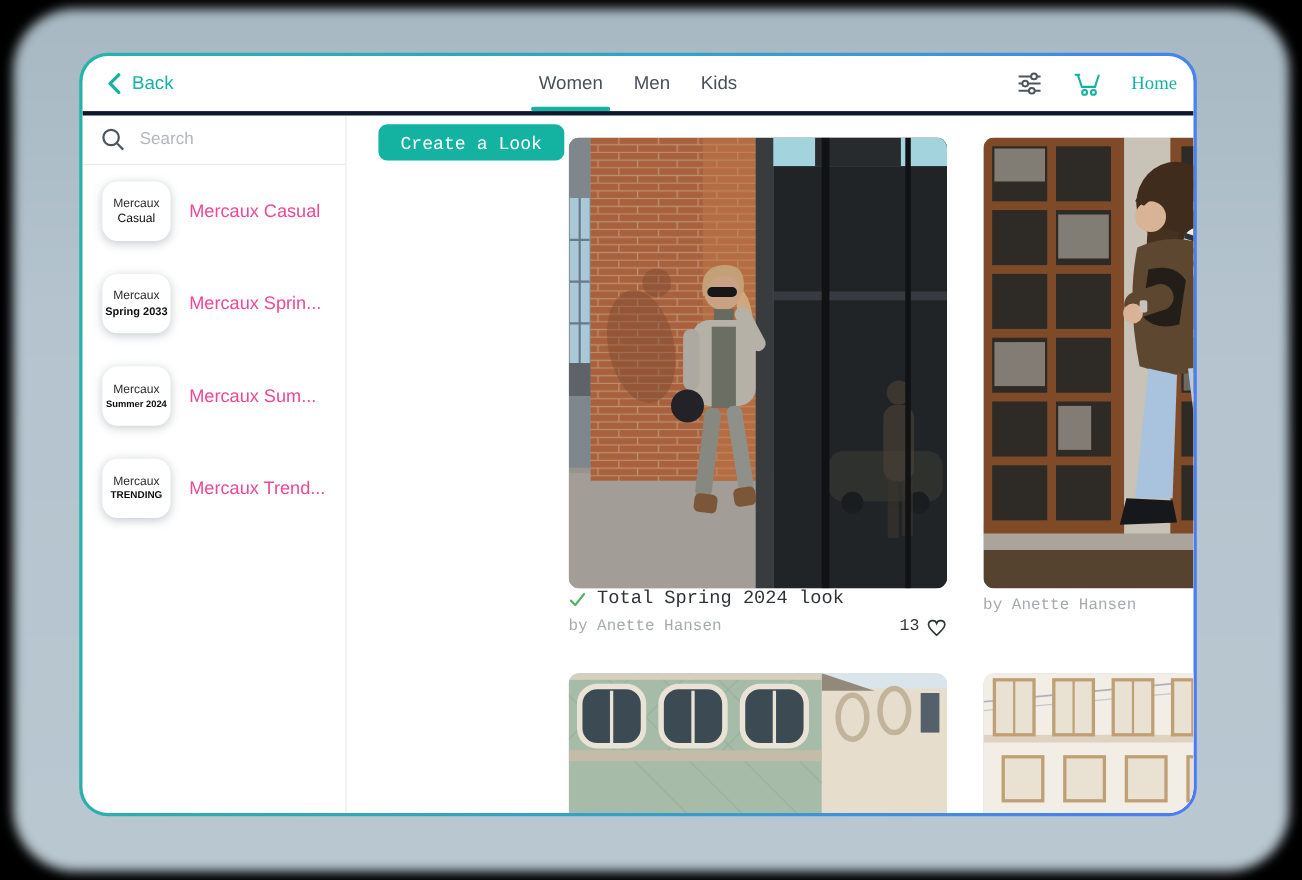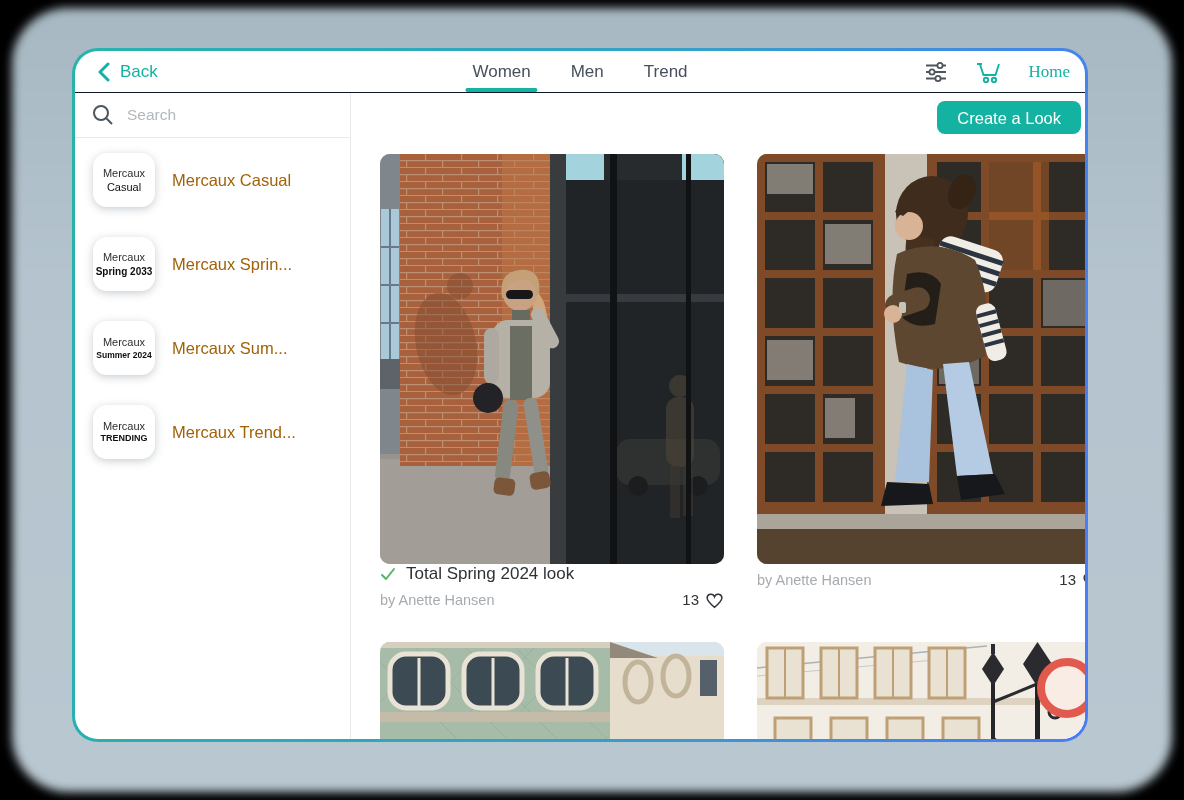--- a/index.html
+++ b/index.html
@@ -19,64 +19,64 @@
     position:absolute; left:72px; top:48px; width:1016px; height:694px;
     border-radius:26px; padding:3px;
     background:linear-gradient(100deg,#27b3ab 0%,#35a0c8 55%,#4b7bf8 100%);
   }
   .window {
     width:100%; height:100%; border-radius:23px; background:#fff;
     overflow:hidden; display:flex; flex-direction:column;
   }
   
   .topbar {
-    height:42px; flex:0 0 auto; position:relative;
+    height:54px; flex:0 0 auto; position:relative;
     display:flex; align-items:center;
-    border-bottom:1px solid #0f172a;
+    border-bottom:4px solid #0f172a;
   }
   .back { display:flex; align-items:center; gap:9px; margin-left:22px;
     color:#14b2a1; font-size:17px; cursor:pointer; }
   .tabs { position:absolute; left:50%; transform:translateX(-50%);
-    top:0; height:100%; display:flex; gap:40px; }
+    top:0; height:100%; display:flex; gap:28px; }
   .tab { height:100%; display:flex; align-items:center;
     font-size:17px; color:#47505a; position:relative; cursor:pointer; }
   .tab.active::after { content:""; position:absolute; left:-7px; right:-7px;
     bottom:0; height:4px; border-radius:3px; background:#14b2a1; }
   .topbar-right { margin-left:auto; display:flex; align-items:center;
     gap:27px; margin-right:15px;font-family:Liberation Serif, serif; }
   .home-label { color:#14b2a1; font-size:17px; cursor:pointer; }
   .icon-btn { display:flex; cursor:pointer; }
   
   .body-row { flex:1; display:flex; min-height:0; }
-  .sidebar { width:276px; flex:0 0 auto; border-right:1px solid #e7e9ea;
+  .sidebar { width:240px; flex:0 0 auto; border-right:1px solid #e7e9ea;
     display:flex; flex-direction:column; }
   .search-row { height:45px; flex:0 0 auto; display:flex; align-items:center;
     gap:13px; padding:0 12px 0 17px; border-bottom:1px solid #e7e9ea; }
   .search-input { border:none; outline:none; flex:1; font-size:15.5px;
     color:#333; background:transparent; font-family:inherit; }
   .search-input::placeholder { color:#b3b8bc; }
   .side-item { height:84px; display:flex; align-items:center;
     padding-left:16px; position:relative; cursor:pointer; }
   .side-icon { width:66px; display:flex; justify-content:center; }
   .badge { width:62px; height:54px; border-radius:14px; background:#fff;
     box-shadow:0 2px 9px rgba(110,122,134,.38);
     display:flex; flex-direction:column; align-items:center;
     justify-content:center; line-height:1.3; text-align:center; }
   .badge .l1 { font-size:11px; color:#2e2e2e; }
   .badge .l2 { font-size:10px; color:#0e0e0e; font-weight:700; }
   .badge.casual .l2 { font-weight:400; font-size:11px; }
   .badge.summer .l2 { font-size:8.5px; }
   .badge.trending .l2 { font-size:9px; }
-  .side-label { margin-left:15px; font-size:16.5px; color:#a16207; }
+  .side-label { margin-left:15px; font-size:16.5px; color:#ec4899; }
   .side-item.active .side-label { color:#14b2a1; }
   .active-bar { position:absolute; right:5px; top:3px; bottom:3px; width:5px;
     border-radius:3px; background:#14b2a1; }
   
-  .main { flex:1; min-width:0; display:flex; flex-direction:column;
-    padding-left:29px; overflow:hidden; }
+  .main { flex:1; min-width:0; display:flex; 
+    padding-left:29px; overflow:hidden;font-family:Liberation Mono, monospace; }
   .create-row { flex:0 0 auto; display:flex; justify-content:flex-end;
     padding:8px 4px 0 0; }
   .create-btn { background:#14b2a1; color:#fff; font-size:16.5px;
     font-family:inherit; padding:8px 20px; height:33px; border:none;
     border-radius:8px; cursor:pointer; }
   .grid { margin-top:20px; display:grid; grid-template-columns:344px 344px;
     column-gap:33px; row-gap:33px; }
   .photo { width:344px; height:410px; border-radius:10px; overflow:hidden;
     background:#ddd; cursor:pointer; }
   .photo svg { width:100%; height:100%; display:block; }
@@ -105,21 +105,21 @@
       <span>Back</span>
     </div>
     <div class="tabs">
       <div class="tab active">
             <span>Women</span>
           </div>
       <div class="tab">
             <span>Men</span>
           </div>
       <div class="tab">
-            <span>Trend</span>
+            <span>Kids</span>
           </div>
     </div>
     <div class="topbar-right">
       <span class="icon-btn">
         <svg width="24" height="22" viewBox="0 0 24 22" fill="none" stroke="#4e555b" stroke-width="1.8">
           <line x1="2" y1="4.5" x2="22" y2="4.5"></line>
               <circle cx="16" cy="4.5" r="2.6" fill="#fff"></circle>
           <line x1="2" y1="11" x2="22" y2="11"></line>
               <circle cx="8" cy="11" r="2.6" fill="#fff"></circle>
           <line x1="2" y1="17.5" x2="22" y2="17.5"></line>

